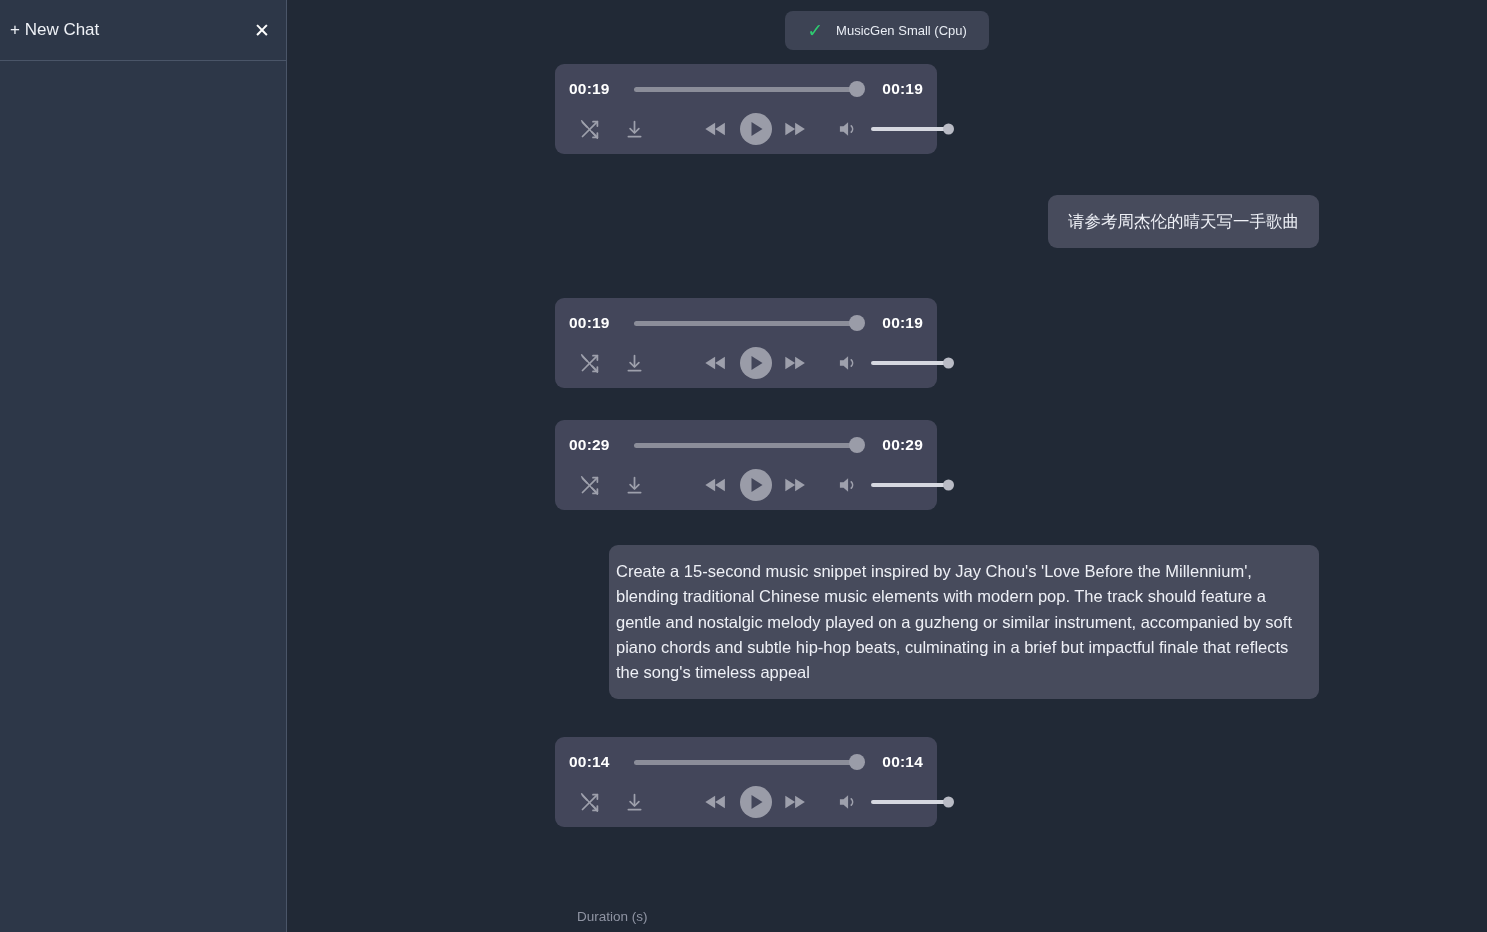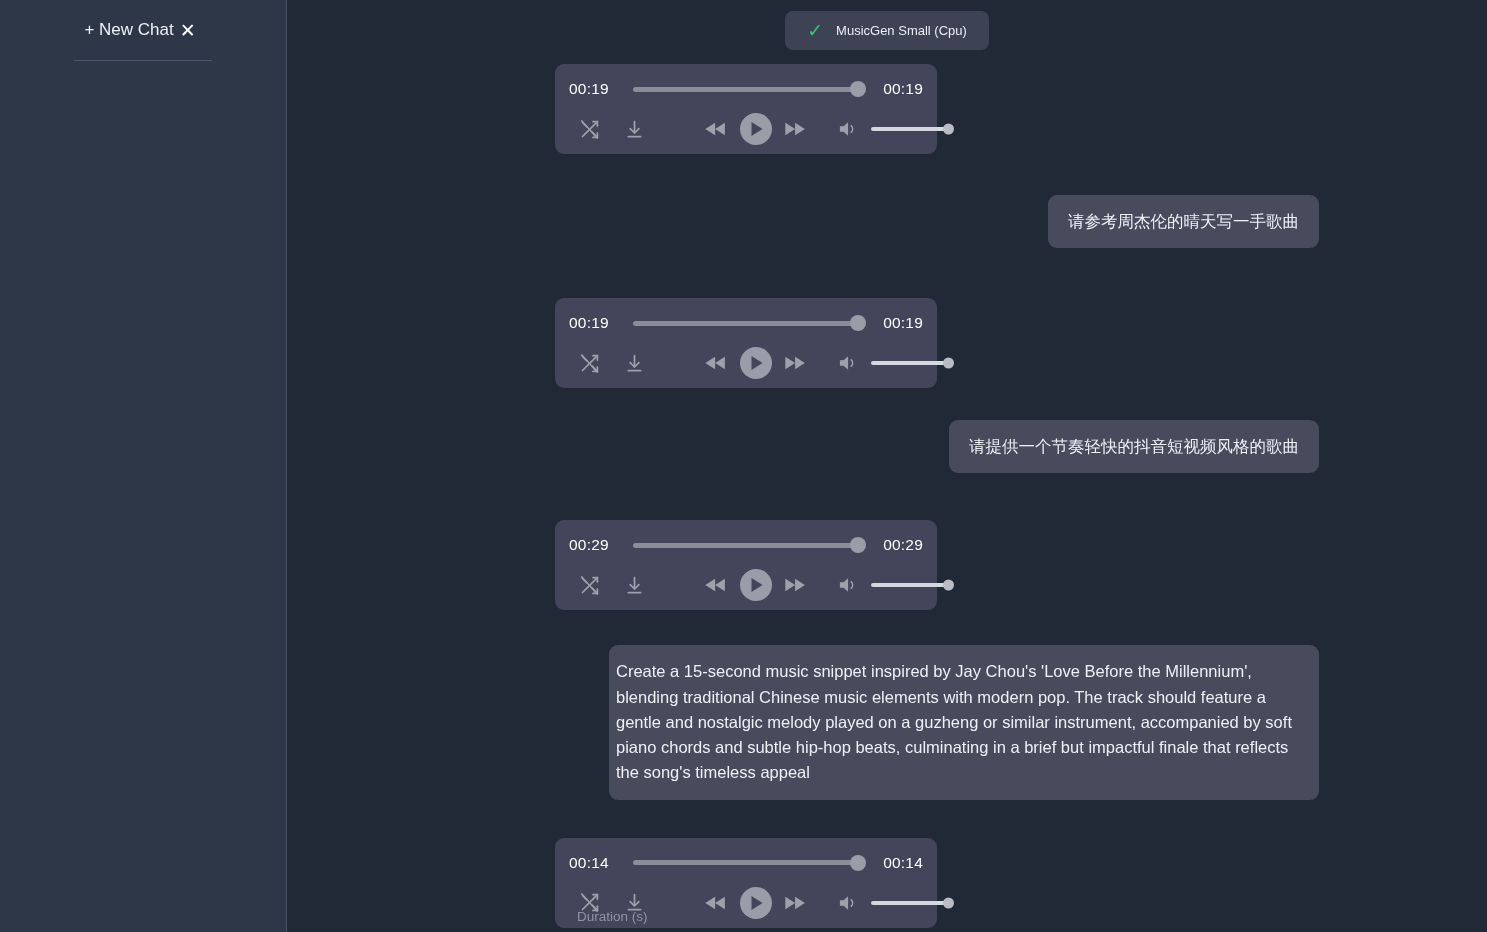--- a/index.html
+++ b/index.html
@@ -11,21 +11,20 @@
   }
   .app { display: flex; width: 1487px; height: 932px; position: relative; }
 
   
   .sidebar {
     width: 287px; height: 932px;
     background: #2d3748;
     border-right: 1px solid #4a5568;
     display: flex; flex-direction: column;
     flex: 0 0 287px;
-    align-items: center;
   }
   .sidebar-header {
     height: 61px;
     border-bottom: 1px solid #4a5568;
     display: flex; align-items: center; justify-content: space-between;
     padding: 0 16px 0 4px;
   }
   .new-chat-btn {
     color: #eef1f6;
     font-size: 17px;
@@ -79,21 +78,21 @@
   .row.left { justify-content: flex-start; }
   .row.right { justify-content: flex-end; }
 
   
   .player {
     width: 382px;
     background: #43465a;
     border-radius: 9px;
     padding: 12px 14px 10px 14px;
   }
-  .progress-row { display: flex; align-items: center; gap: 24px; height: 26px; }
+  .progress-row { display: flex; align-items: center; gap: 24px; height: 26px; font-weight: bold; }
   .time { color: #ffffff; font-size: 15.5px; letter-spacing: .2px; }
   .track {
     flex: 1; height: 5px; background: #8b8d99;
     border-radius: 3px; position: relative; cursor: pointer;
   }
   .track .knob {
     position: absolute; right: -7px; top: 50%;
     transform: translateY(-50%);
     width: 16px; height: 16px; border-radius: 50%;
     background: #9a9ca8;
@@ -319,23 +318,20 @@
             <path d="M13.5 5.5 A5 5 0 0 1 13.5 12.5" stroke="#9ea0ac" stroke-width="1.8" fill="none" stroke-linecap="round"></path>
           </svg>
         </span>
         <span class="vol-track">
           <span class="knob"></span>
         </span>
       </span>
     </div>
   </div>
         </div>
-        <div class="row right" style="margin-bottom: 47px;">
-          <div class="bubble">请提供一个节奏轻快的抖音短视频风格的歌曲</div>
-        </div>
         <div class="row left" style="margin-bottom: 35px;">
   <div class="player">
     <div class="progress-row">
       <span class="time">00:29</span>
       <div class="track">
         <div class="knob"></div>
       </div>
       <span class="time">00:29</span>
     </div>
     <div class="controls-row">

